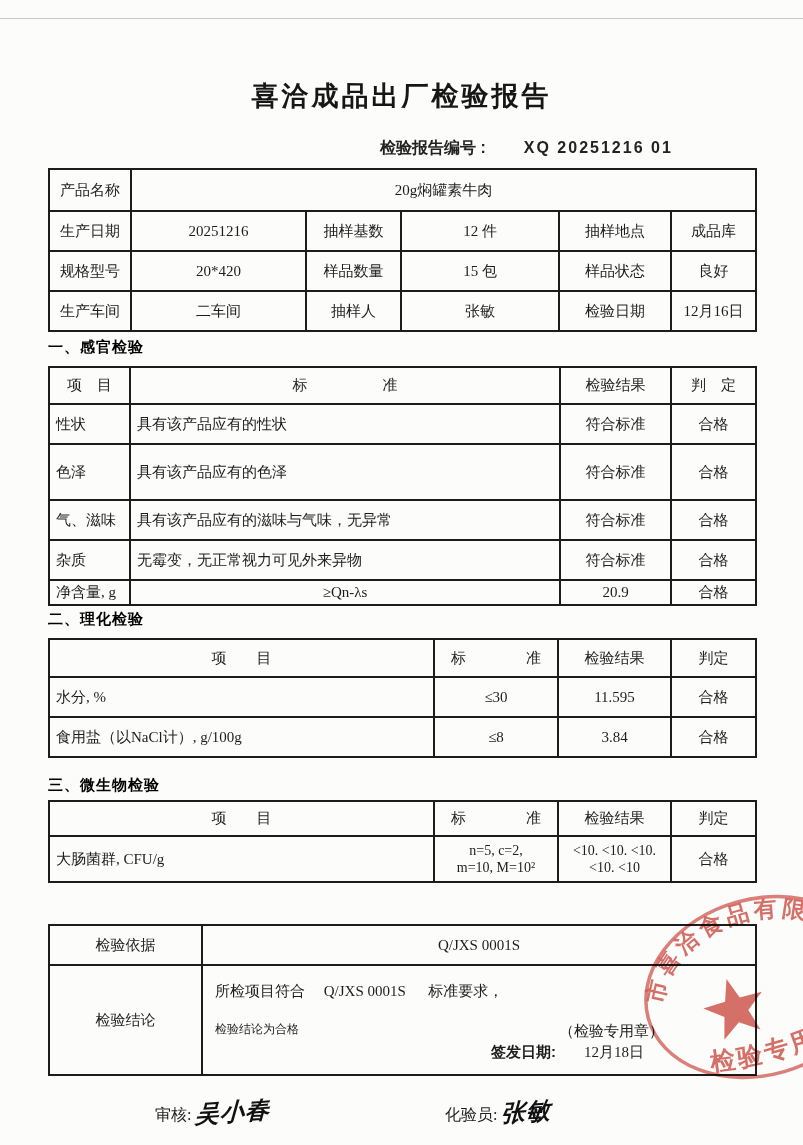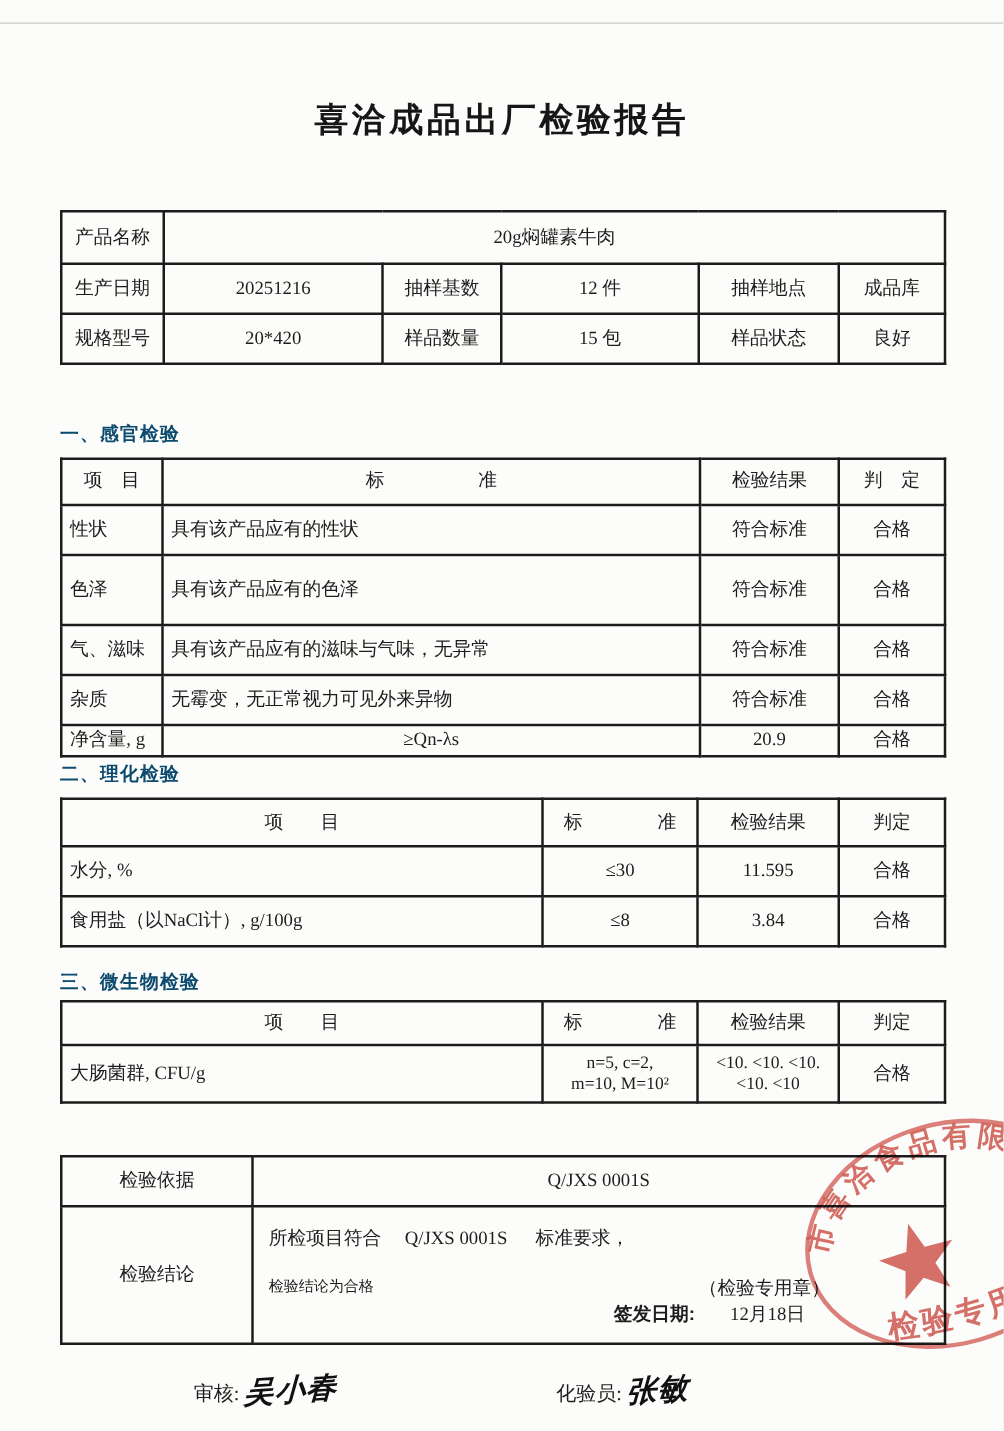--- a/index.html
+++ b/index.html
@@ -26,21 +26,21 @@
   table{border-collapse:collapse;table-layout:fixed;position:absolute;left:48px;border-radius:10px;}
   td{
     border:2px solid #1c1c1c;
     font-size:15px;line-height:1.25;
     padding:2px 6px;vertical-align:middle;
     text-align:center;color:#1d1d1d;
     overflow:hidden;
   }
   .sec-heading{
     position:absolute;left:48px;
-    font-family:"Liberation Sans",sans-serif;font-weight:bold;font-size:15px;color:#0c4a6e;
+    font-family:"Liberation Sans",sans-serif;font-weight:bold;font-size:15px;color:#000000;
     letter-spacing:1px;
   }
   .left{text-align:left;}
   .prewrap{white-space:pre-line;}
   .small{font-size:14px;padding:2px 4px;}
   .concl-cell{position:relative;text-align:left;vertical-align:top;}
   .concl-line1{position:absolute;top:16px;left:12px;font-size:15px;}
   .concl-line2{position:absolute;top:56px;left:12px;font-size:12px;}
   .seal-note{position:absolute;top:56px;left:356px;font-size:15px;}
   .issue-line{position:absolute;bottom:12px;left:288px;font-size:15px;font-weight:bold;
@@ -59,20 +59,23 @@
 </style>
 </head>
 <body>
 
 <div class="page">
 
   <div class="scan-line"></div>
 
   <div class="doc-title">喜洽成品出厂检验报告</div>
 
+  <div class="report-no">
+    <span>检验报告编号 :</span><span class="val">XQ  20251216  01</span>
+  </div>
 
   <table style="top:168px;width:707px;">
     <colgroup>
         <col style="width:82px">
         <col style="width:175px">
         <col style="width:95px">
         <col style="width:158px">
         <col style="width:112px">
         <col style="width:85px">
       </colgroup>
@@ -89,20 +92,28 @@
       <td>抽样地点</td>
       <td>成品库</td>
     </tr>
     <tr style="height:40px">
       <td>规格型号</td>
       <td>20*420</td>
       <td>样品数量</td>
       <td>15 包</td>
       <td>样品状态</td>
       <td>良好</td>
+    </tr>
+    <tr style="height:40px">
+      <td>生产车间</td>
+      <td>二车间</td>
+      <td>抽样人</td>
+      <td>张敏</td>
+      <td>检验日期</td>
+      <td>12月16日</td>
     </tr>
   </tbody>
     </table>
 
   <div class="sec-heading" style="top:338px">一、感官检验</div>
 
   <table style="top:366px;width:707px;">
     <colgroup>
         <col style="width:81px">
         <col style="width:430px">

